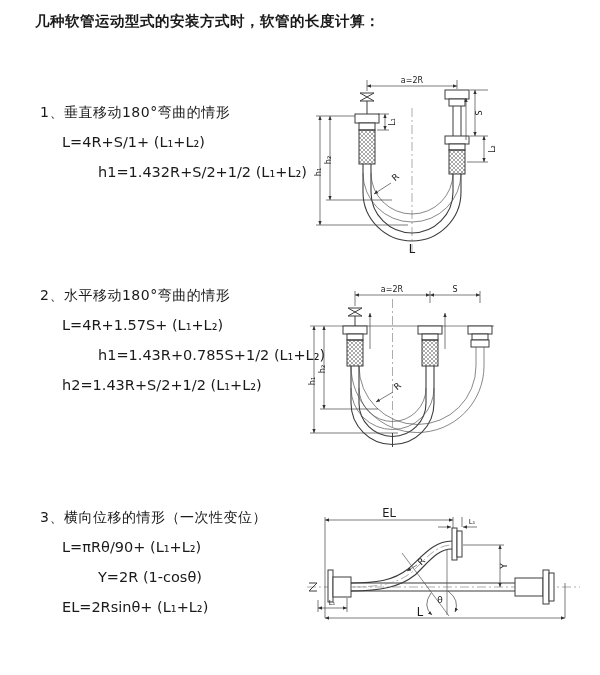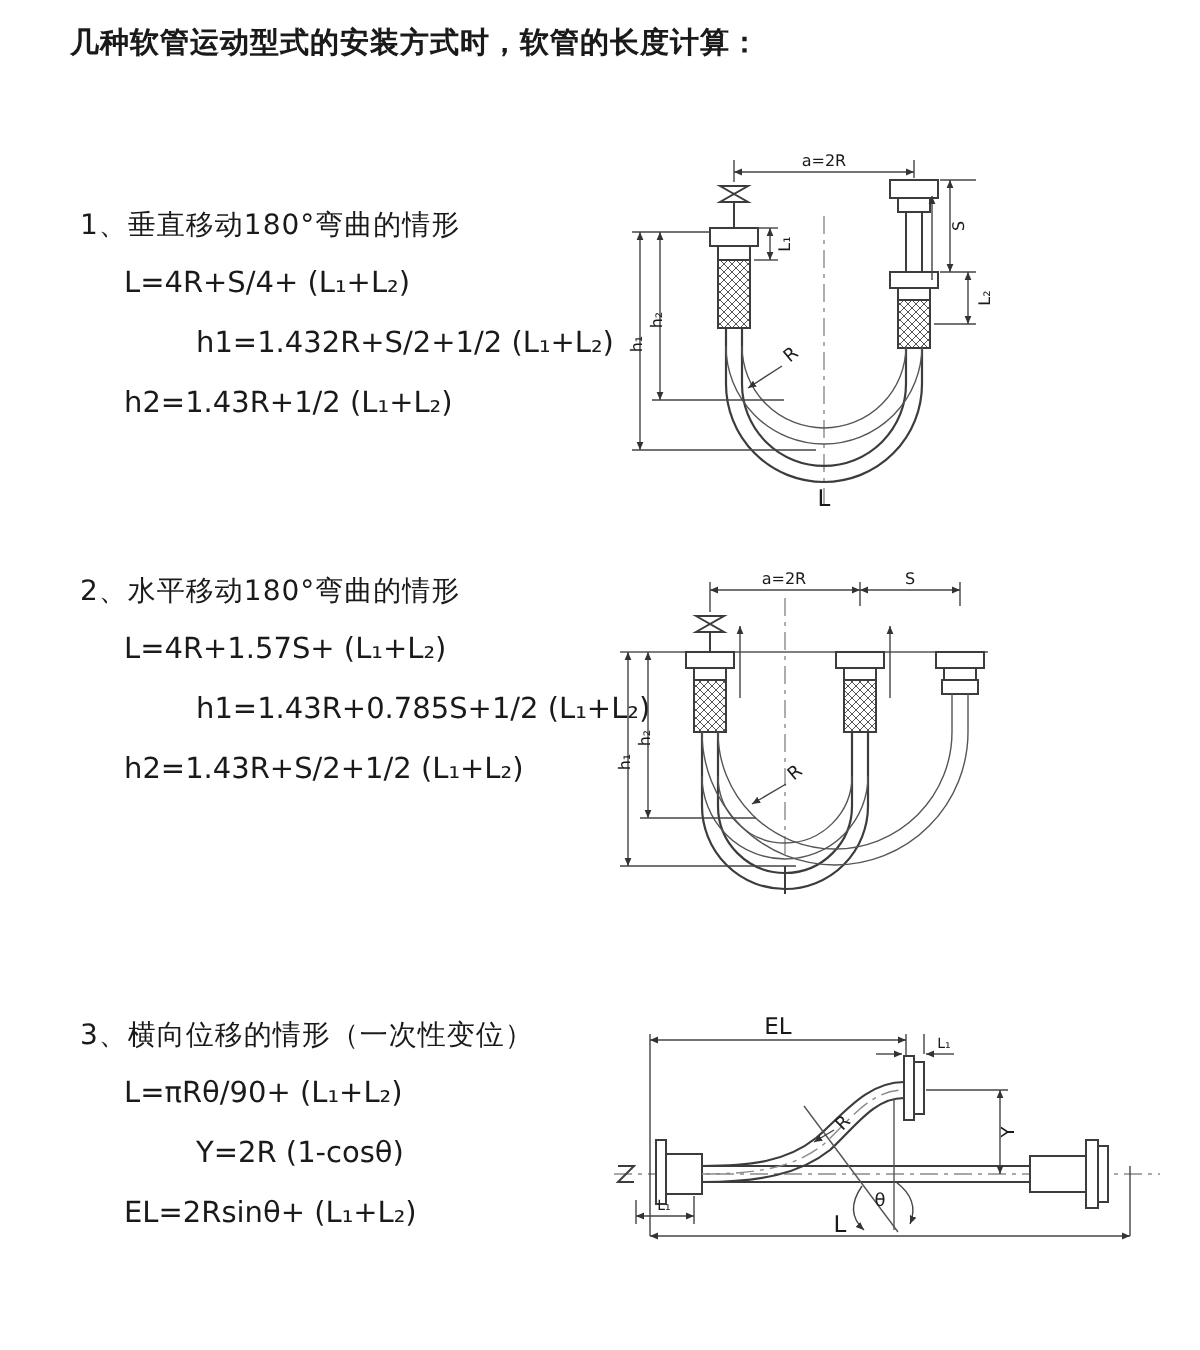--- a/index.html
+++ b/index.html
@@ -35,23 +35,22 @@
     <marker id="ar" viewBox="0 0 10 10" refX="9" refY="5" markerWidth="6.5" markerHeight="6.5" orient="auto-start-reverse">
       <path d="M0,1.2 L9,5 L0,8.8 Z" fill="#333"></path>
     </marker>
   </defs>
 </svg>
 
 <div class="page-title">几种软管运动型式的安装方式时，软管的长度计算：</div>
 
 <div class="section" style="top:104px;">
   <div class="sec-heading">1、垂直移动180°弯曲的情形</div>
-  <div class="formula f1">L=4R+S/4+ (L₁+L₂)</div>
+  <div class="formula f1">L=4R+S/1+ (L₁+L₂)</div>
   <div class="formula f2">h1=1.432R+S/2+1/2 (L₁+L₂)</div>
-  <div class="formula f3">h2=1.43R+1/2 (L₁+L₂)</div>
 </div>
 
 <div class="section" style="top:287px;text-align:right;">
   <div class="sec-heading">2、水平移动180°弯曲的情形</div>
   <div class="formula f1">L=4R+1.57S+ (L₁+L₂)</div>
   <div class="formula f2">h1=1.43R+0.785S+1/2 (L₁+L₂)</div>
   <div class="formula f3">h2=1.43R+S/2+1/2 (L₁+L₂)</div>
 </div>
 
 <div class="section" style="top:509px;">

